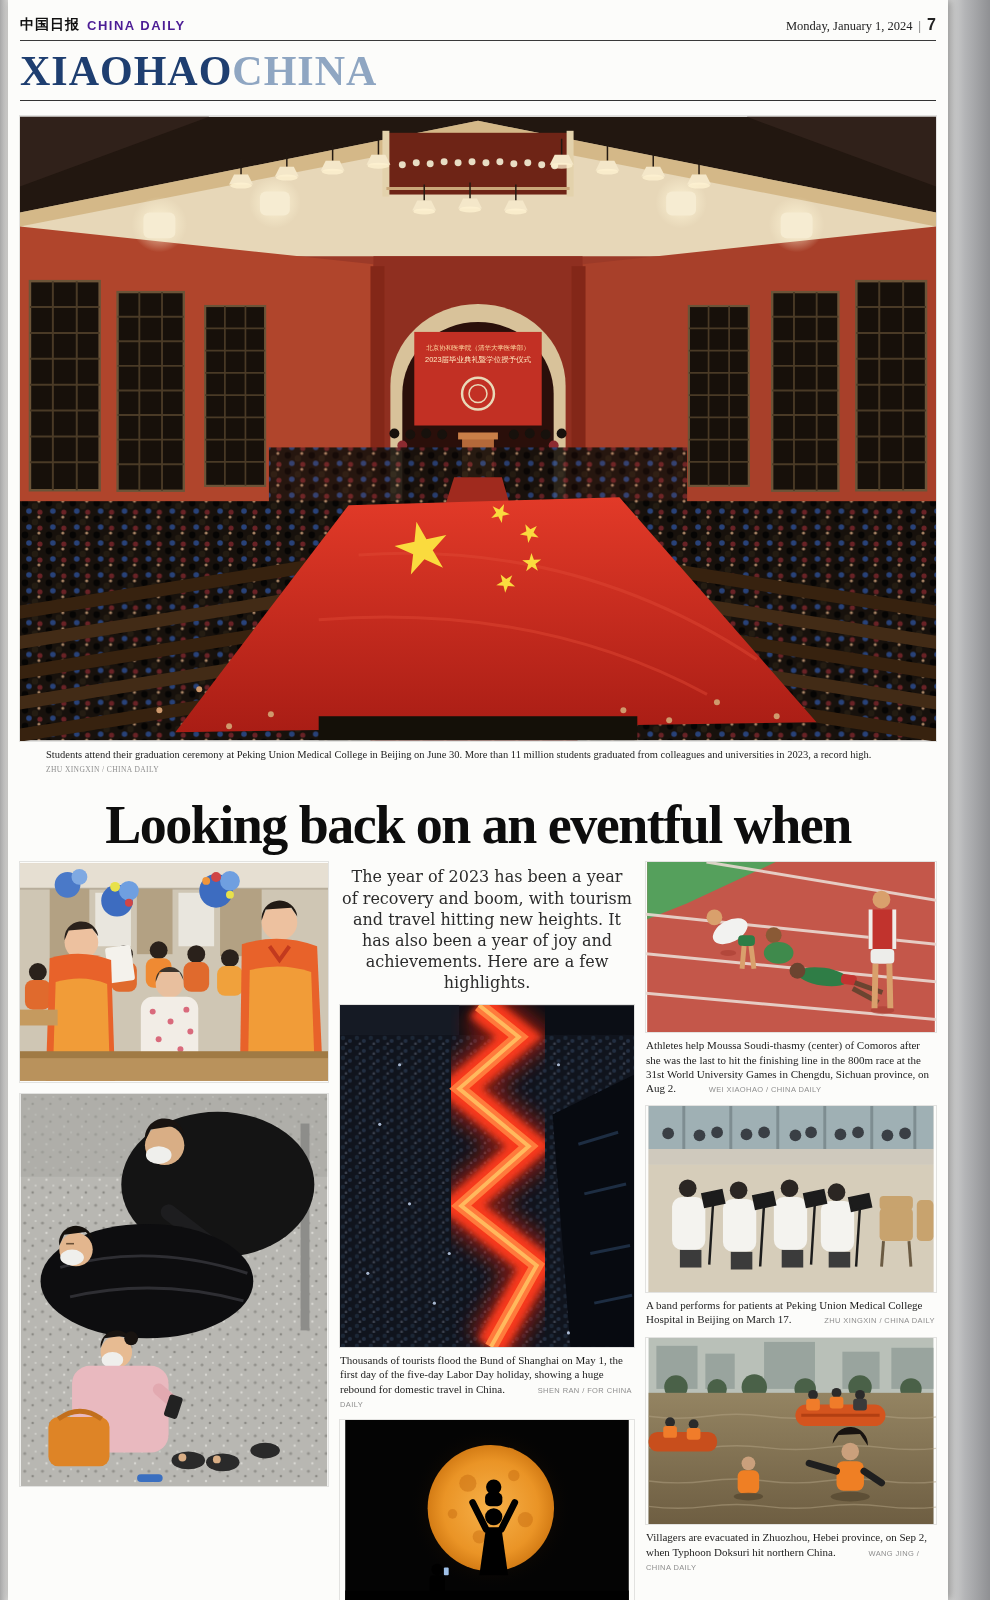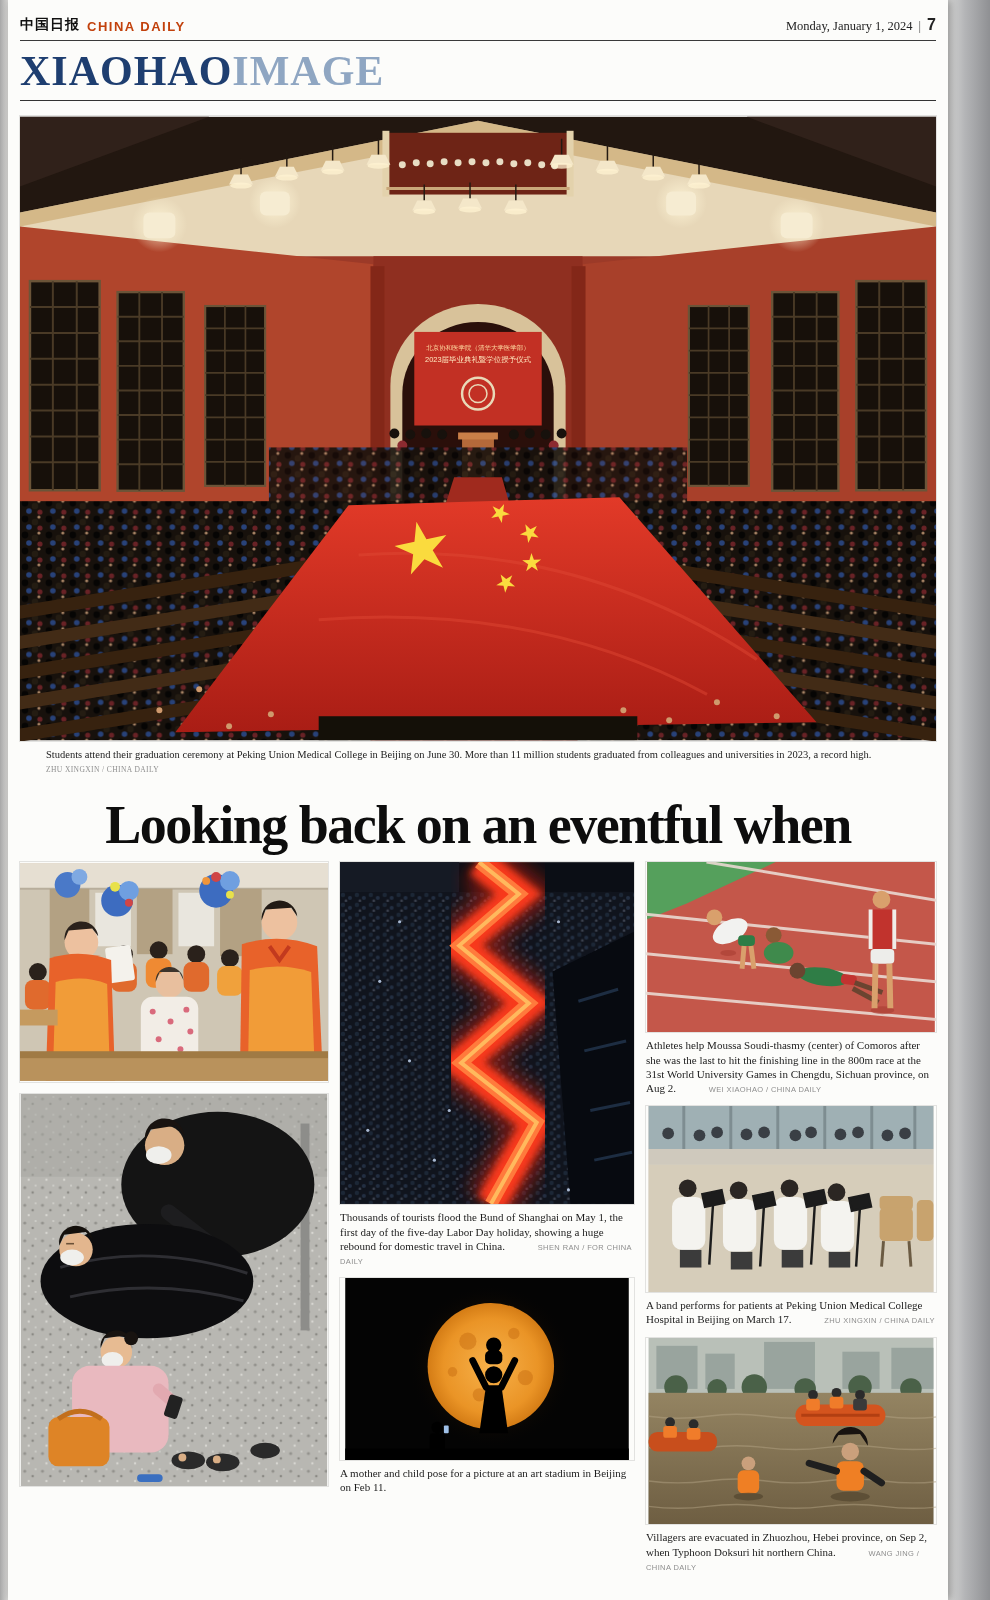--- a/index.html
+++ b/index.html
@@ -13,23 +13,23 @@
     background:linear-gradient(90deg,#a8a8a8,#dedddb);}
   .edge-right{position:absolute;left:948px;top:0;width:42px;height:1600px;
     background:linear-gradient(90deg,#d8d8d7 0%,#b4b5b7 40%,#8f9093 100%);}
   .paper{
     position:absolute;left:8px;top:0;width:940px;height:1600px;
     background:#fcfcfa;box-shadow:2px 0 8px rgba(0,0,0,.35);
     padding:0 12px;box-sizing:border-box;
   }
   
   .topbar{display:flex;justify-content:space-between;align-items:flex-end;padding-top:16px;}
-  .brand{display:flex;align-items:flex-end;gap:7px;}
+  .brand{display:flex;align-items:center;gap:7px;}
   .brand-cn{font-family:"DejaVu Serif",serif;font-weight:bold;font-size:14px;color:#111;letter-spacing:1px;}
-  .brand-en{font-weight:bold;font-size:13px;letter-spacing:1.5px;color:#c2410c;}
+  .brand-en{font-weight:bold;font-size:13px;letter-spacing:1.5px;color:#4c1d95;}
   .dateline{font-family:"Liberation Serif",serif;font-size:12.5px;color:#222;}
   .dateline .sep{margin:0 6px;color:#555;}
   .dateline .pageno{font-weight:bold;font-size:16px;font-family:"Liberation Sans",sans-serif;}
   .rule{border:none;border-top:1px solid #3a3a3a;margin:6px 0 0;}
   .masthead{margin:8px 0 0;font-family:"Liberation Serif",serif;font-weight:bold;
     font-size:42px;letter-spacing:1px;line-height:1.05;}
   .masthead .m1{color:#1e3e70;}
   .masthead .m2{color:#8fa6c2;}
   .rule2{border:none;border-top:1.5px solid #333;margin:7px 0 0;}
   
@@ -61,21 +61,21 @@
     <div class="brand">
       <span class="brand-cn">中国日报</span>
       <span class="brand-en">CHINA DAILY</span>
     </div>
     <div class="dateline">
       <span>Monday, January 1, 2024</span><span class="sep">|</span><span class="pageno">7</span>
     </div>
   </header>
   <hr class="rule">
 
-  <h1 class="masthead"><span class="m1">XIAOHAO</span><span class="m2">IMAGE</span></h1>
+  <h1 class="masthead"><span class="m1">XIAOHAO</span><span class="m2">CHINA</span></h1>
   <hr class="rule2">
 
   <figure class="lead-fig">
     <svg class="photo" width="916" height="625" viewBox="0 0 920 626">
       <defs>
         <pattern id="crowd" width="24" height="16" patternUnits="userSpaceOnUse">
           <rect width="24" height="16" fill="#17110c"></rect>
           <circle cx="5" cy="4" r="3.4" fill="#060504"></circle>
           <circle cx="15" cy="7" r="3.2" fill="#241c12"></circle>
           <circle cx="9" cy="12" r="2.8" fill="#2c4a8c" opacity=".85"></circle>
@@ -385,20 +385,21 @@
             <circle cx="164" cy="369" r="4" fill="#d9ae85"></circle>
               <circle cx="199" cy="371" r="4" fill="#d9ae85"></circle>
             <ellipse cx="248" cy="362" rx="15" ry="8"></ellipse>
             <rect x="118" y="386" width="26" height="8" rx="4" fill="#3a6fc0"></rect>
           </g>
         </svg>
       </figure>
     </div>
 
     <div class="col">
+      <p class="intro">The year of 2023 has been a year of recovery and boom, with tourism and travel hitting new heights. It has also been a year of joy and achievements. Here are a few highlights.</p>
 
       <figure>
         <svg class="photo" width="294" height="342" viewBox="0 0 296 344">
           <defs>
             <pattern id="pc" width="14" height="10" patternUnits="userSpaceOnUse">
               <rect width="14" height="10" fill="#10141d"></rect>
               <circle cx="3" cy="3" r="2.2" fill="#1c2736"></circle>
                 <circle cx="10" cy="6" r="2" fill="#232f42"></circle>
                 <circle cx="6" cy="9" r="1.4" fill="#6c7688" opacity=".45"></circle>
             </pattern>

